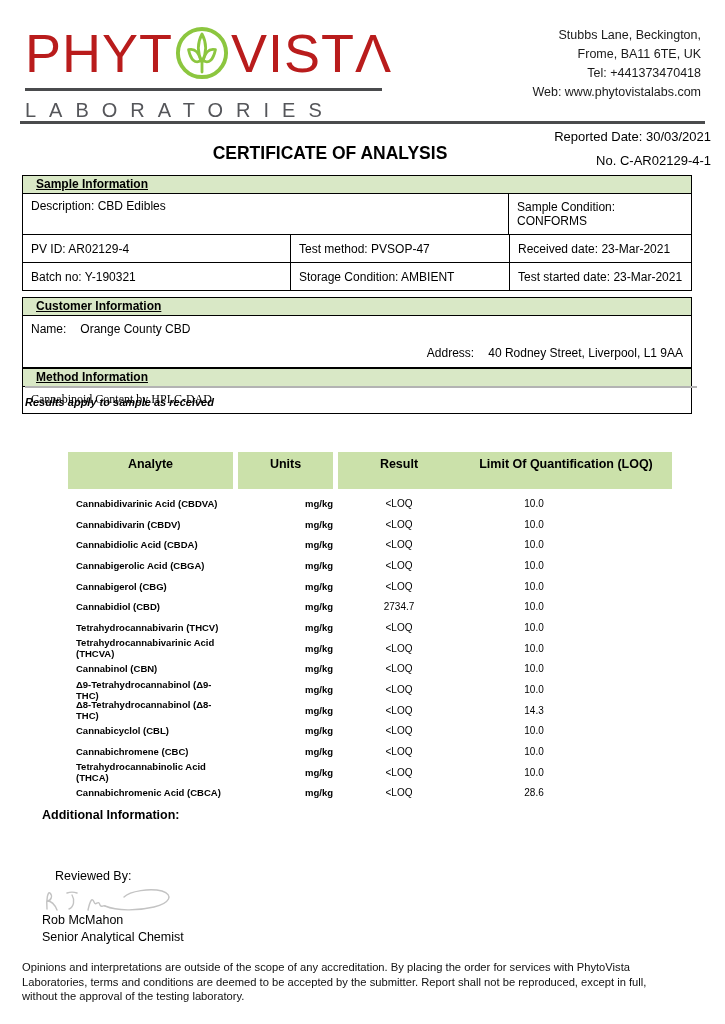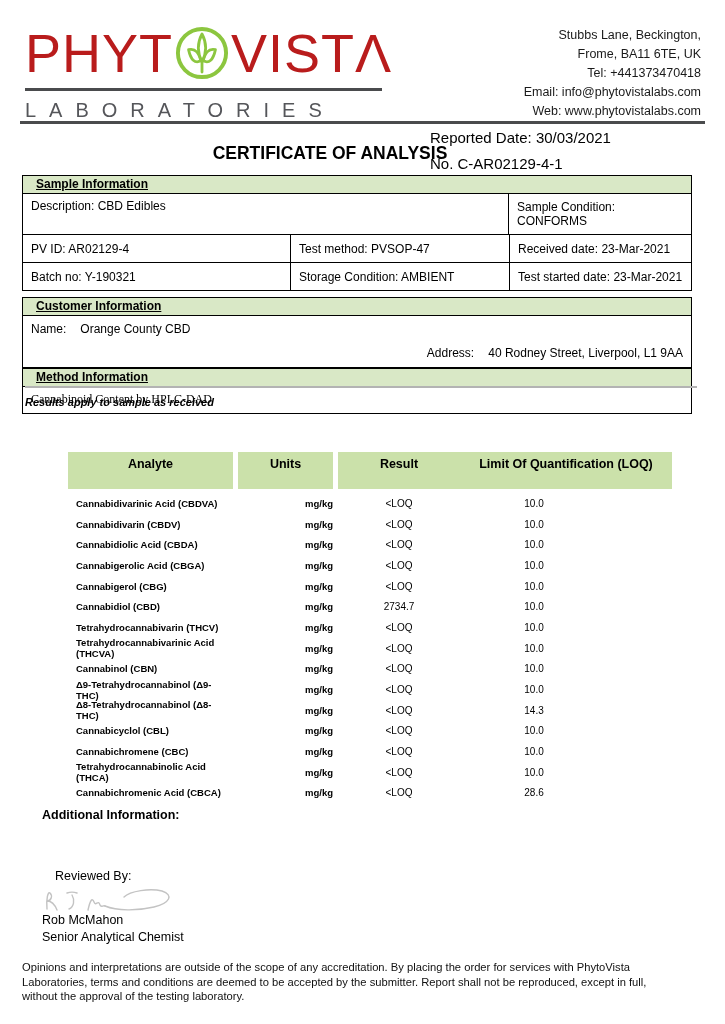--- a/index.html
+++ b/index.html
@@ -13,21 +13,21 @@
   .logo { position:absolute; left:25px; top:20px; }
   .logo-word { display:flex; align-items:center; line-height:1; font-size:54px; font-weight:400; letter-spacing:1px; color:#b91c1c; height:66px; }
   .logo-word .leaf { width:56px; height:56px; margin:0 1px; }
   .logo-rule { margin-top:2px; width:357px; height:3px; background:#4a4b4d; }
   .logo-sub { margin-top:8px; font-size:20px; letter-spacing:13px; color:#55565a; white-space:nowrap; }
 
   .contact { position:absolute; top:26px; right:24px; text-align:right; font-size:12.5px; line-height:19px; color:#1a1a1a; }
 
   .top-rule { position:absolute; left:20px; right:20px; top:121px; height:3px; background:#4a4b4d; }
 
-  .doc-meta { position:absolute; top:129px; right:25px; width:270px; text-align:left; font-size:15px; }
+  .doc-meta { position:absolute; top:129px; right:14px; width:270px; text-align:right; font-size:13px; }
   .doc-meta .no-line { margin-top:9px; }
   .doc-title { position:absolute; top:143px; left:90px; width:480px; text-align:center; font-size:17.5px; font-weight:bold; }
 
   
   .info { position:absolute; left:22px; top:175px; width:670px; font-size:12px; }
   .bar { background:#d9e8c6; border:1.5px solid #000; font-weight:bold; text-decoration:underline; padding:1px 0 2px 13px; box-sizing:border-box; }
   .rowA { display:flex; border:1.5px solid #000; border-top:none; height:40px; box-sizing:content-box; }
   .cellA1 { width:486px; padding:5px 8px 0; box-sizing:border-box; border-right:1.5px solid #000; }
   .cellA2 { flex:1; display:flex; align-items:center; padding:0 8px; }
   .rowB { display:flex; border:1.5px solid #000; border-top:none; height:27px; }
@@ -89,21 +89,20 @@
       <span>VISTΛ</span>
     </div>
     <div class="logo-rule"></div>
     <div class="logo-sub">LABORATORIES</div>
   </div>
 
   <div class="contact">
     <div>Stubbs Lane, Beckington,</div>
     <div>Frome, BA11 6TE, UK</div>
     <div>Tel: +441373470418</div>
-    <div>Email: info@phytovistalabs.com</div>
     <div>Web: www.phytovistalabs.com</div>
   </div>
 
   <div class="top-rule"></div>
 
   <div class="doc-title">CERTIFICATE OF ANALYSIS</div>
   <div class="doc-meta">
     <div>Reported Date: 30/03/2021</div>
     <div class="no-line">No. C-AR02129-4-1</div>
   </div>

